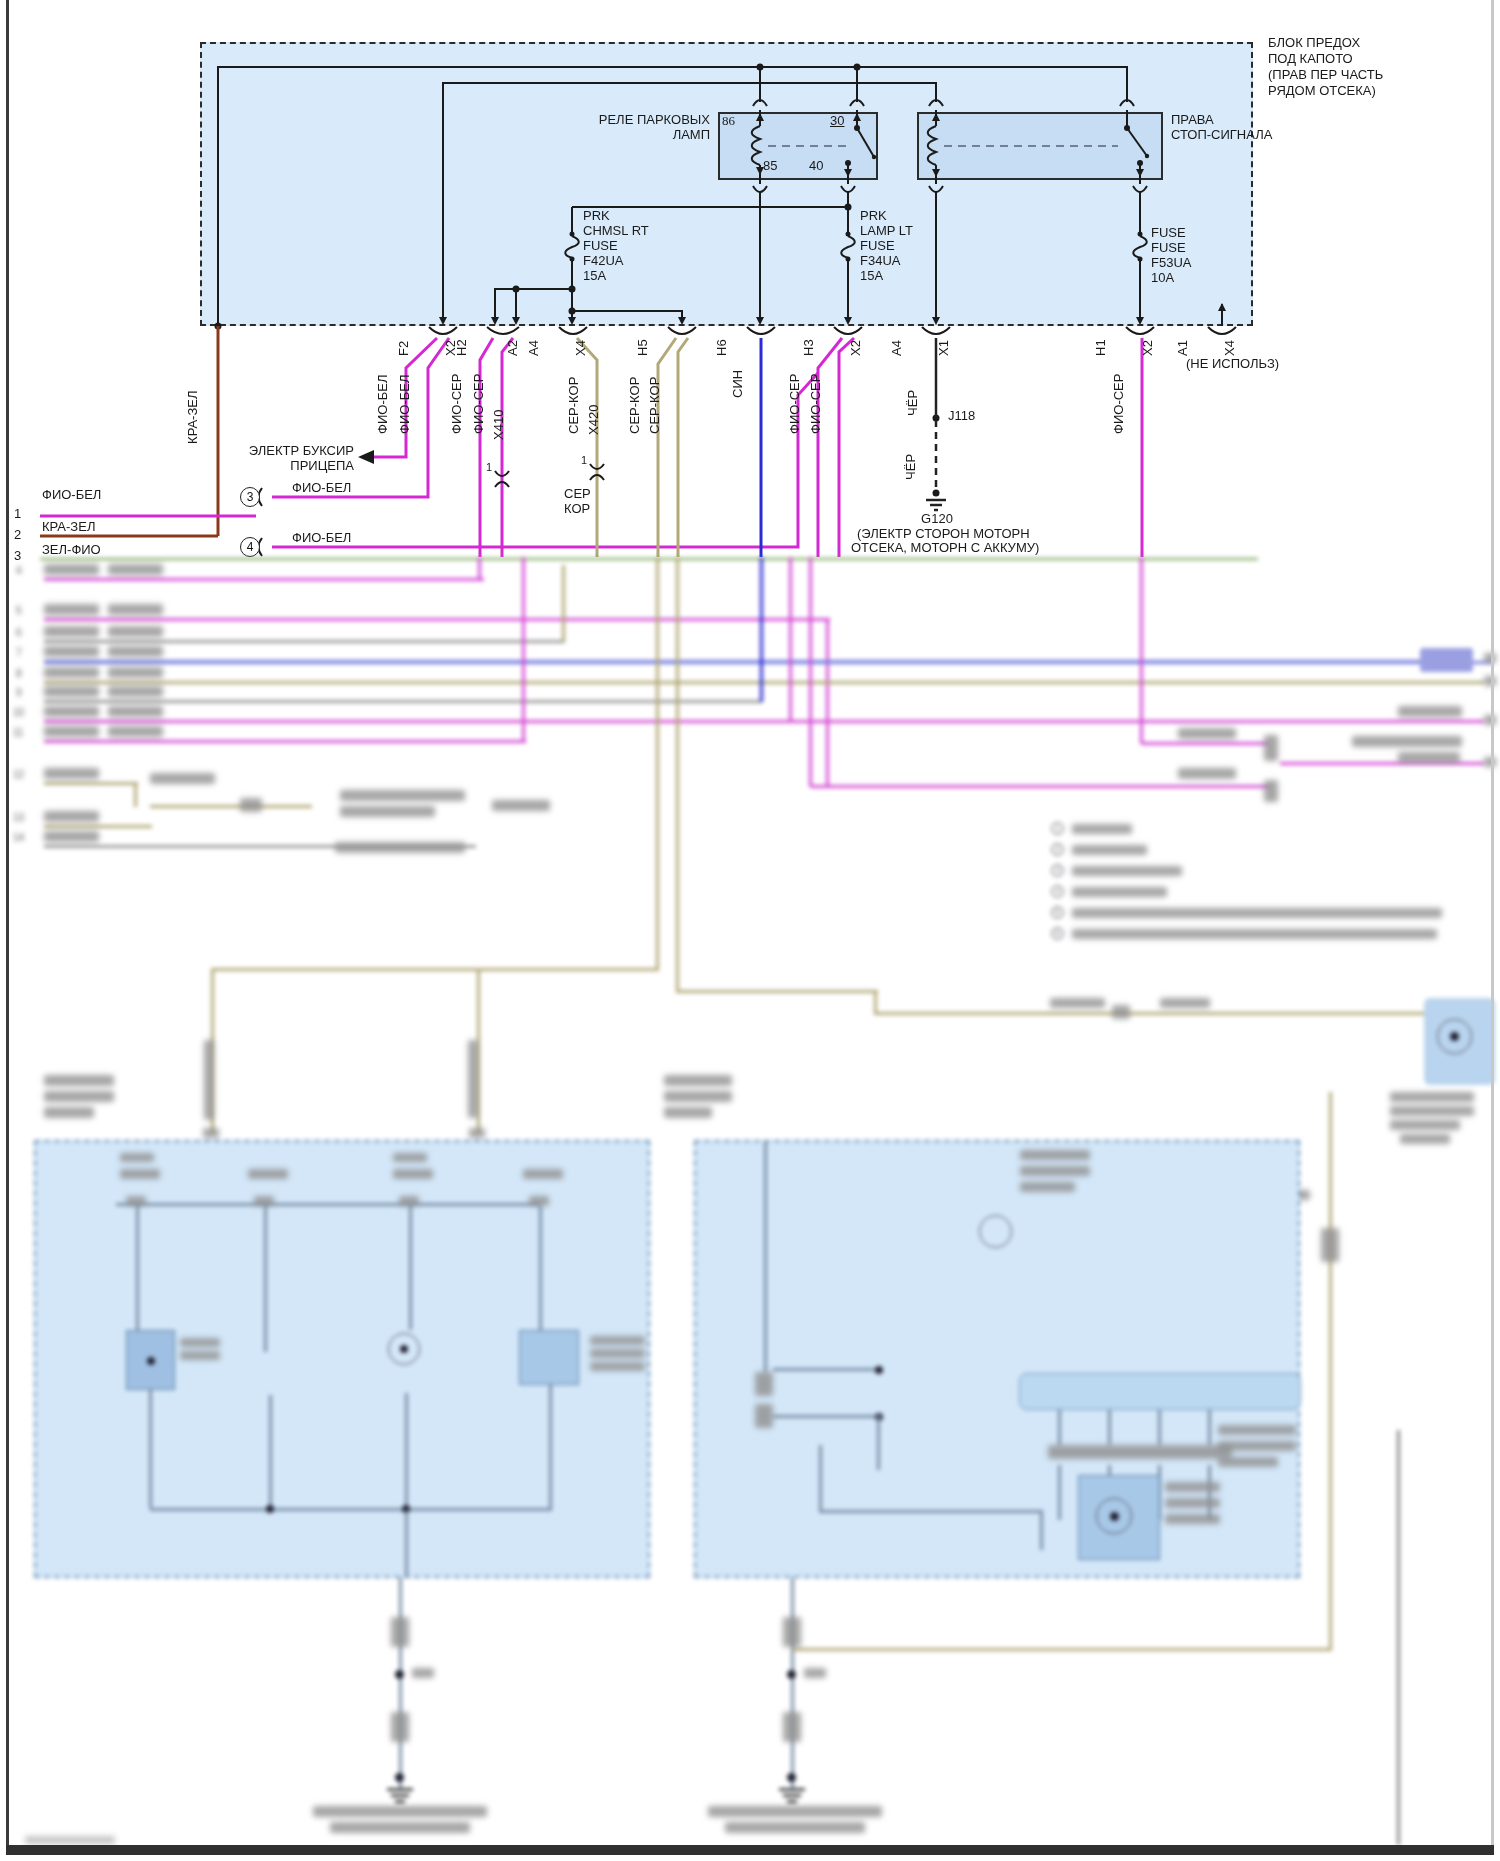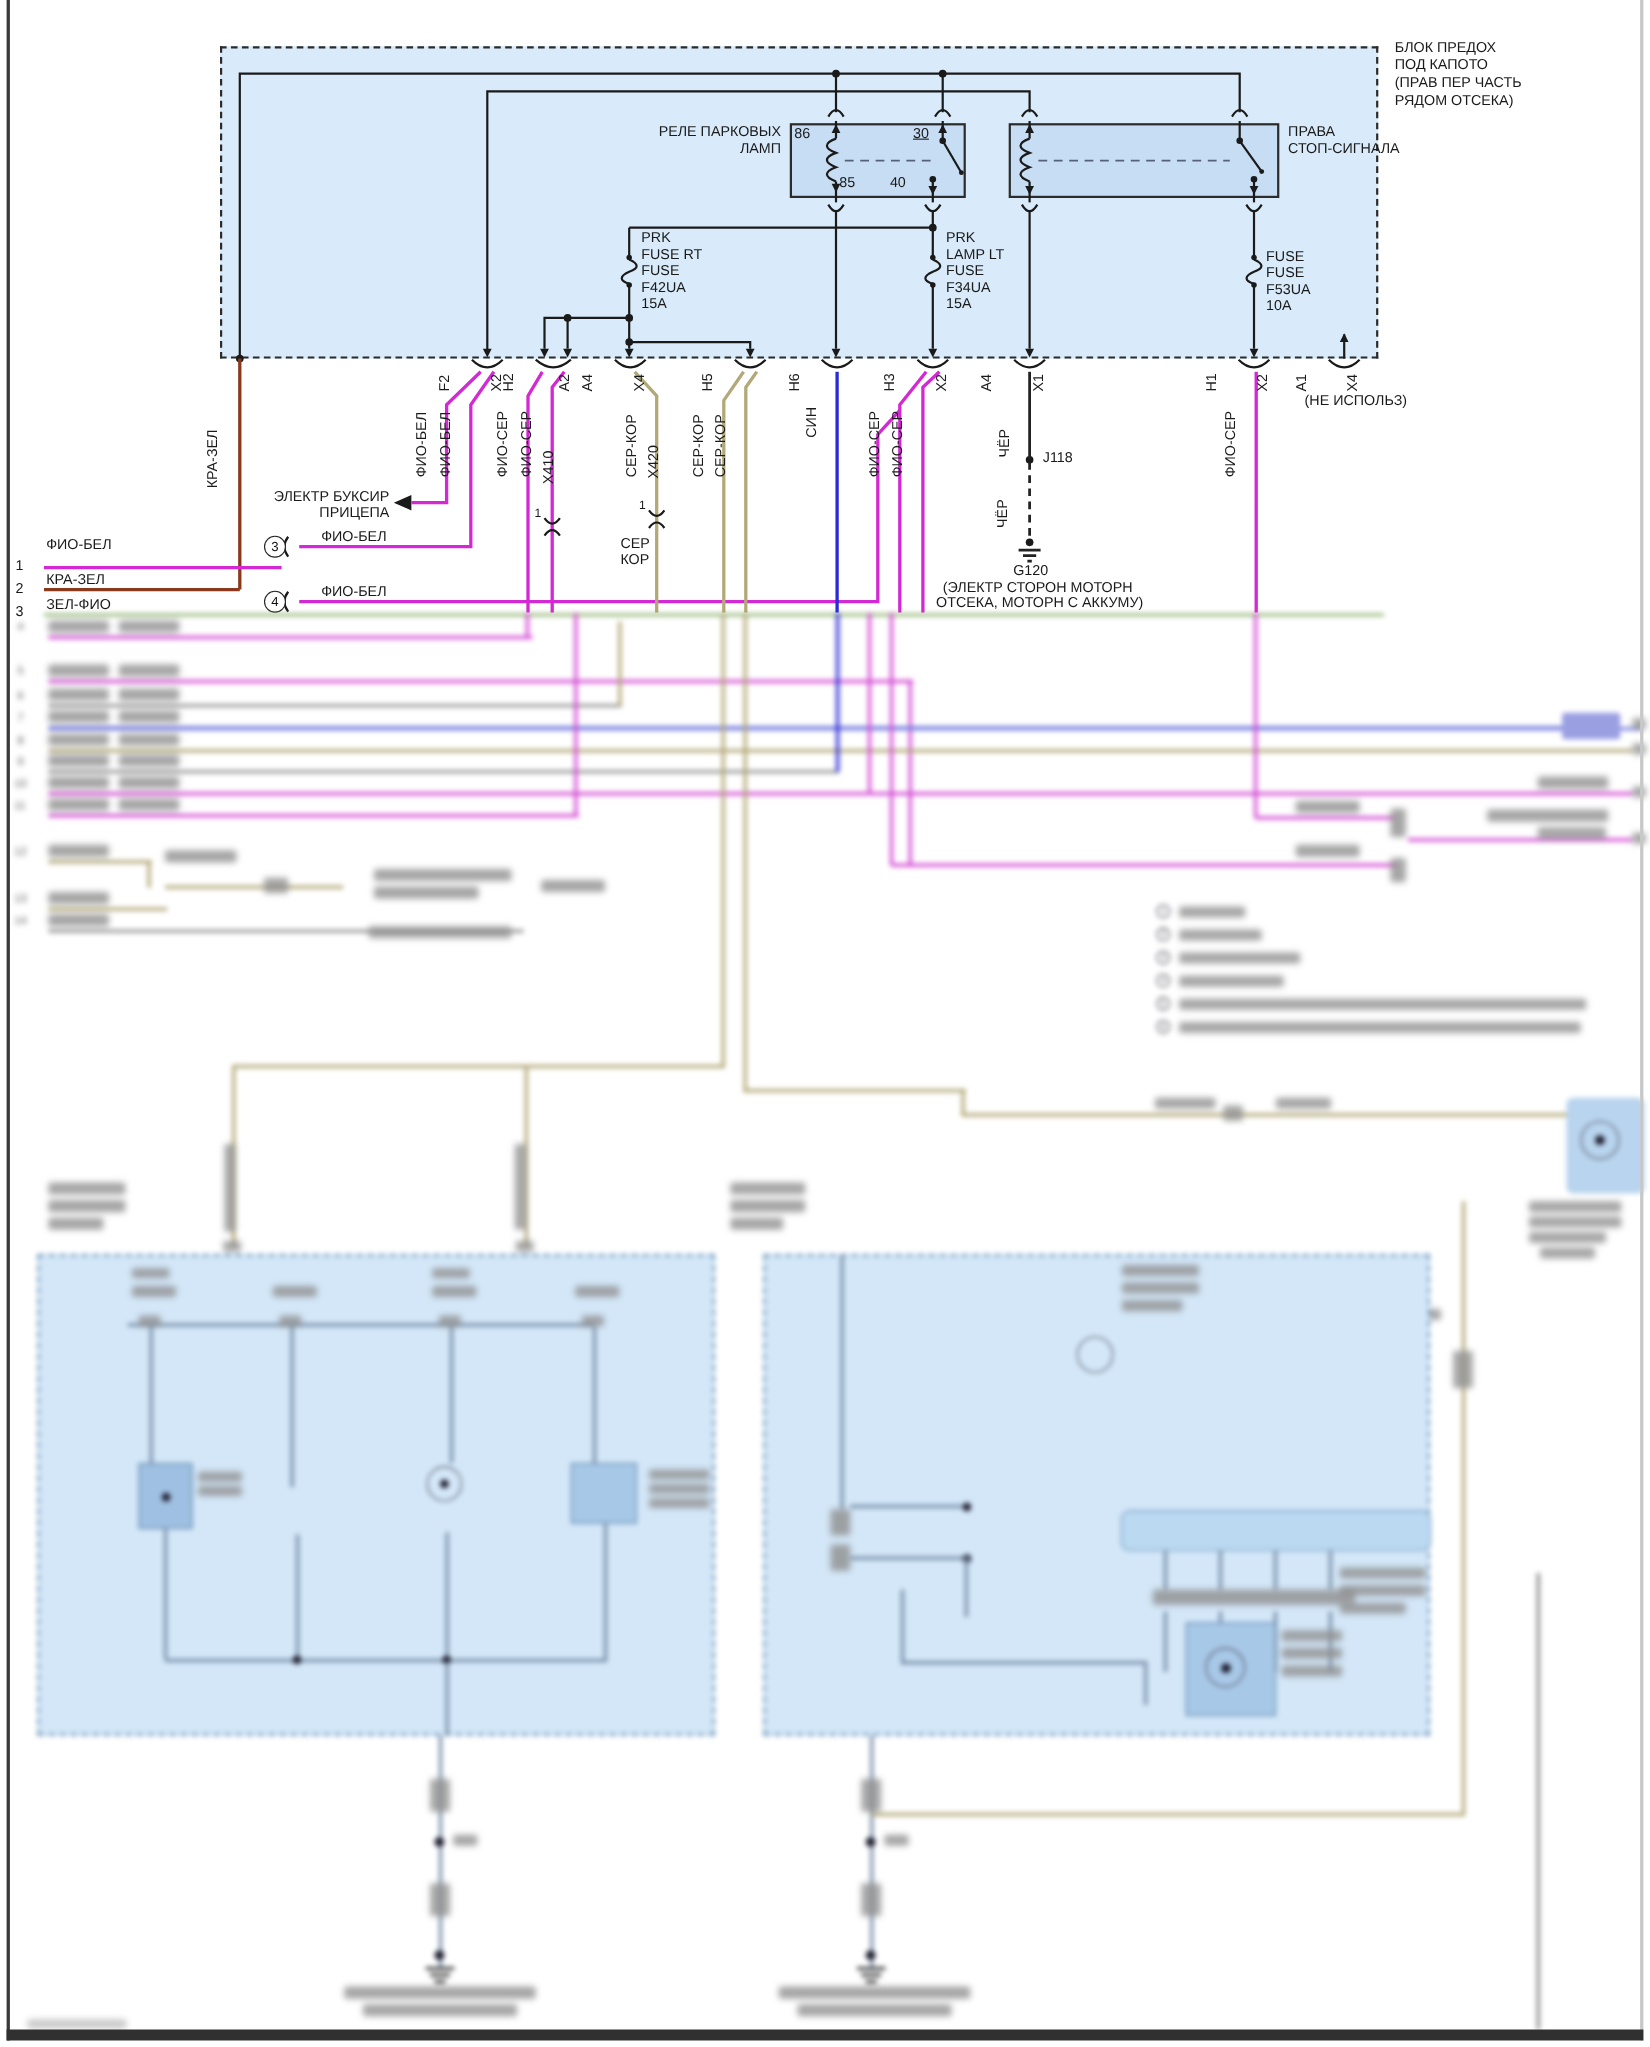--- a/index.html
+++ b/index.html
@@ -199,27 +199,27 @@
   <span class="t" style="left:1268px;top:36px;">БЛОК ПРЕДОХ</span>
   <span class="t" style="left:1268px;top:52px;">ПОД КАПОТО</span>
   <span class="t" style="left:1268px;top:68px;">(ПРАВ ПЕР ЧАСТЬ</span>
   <span class="t" style="left:1268px;top:84px;">РЯДОМ ОТСЕКА)</span>
 
   <span class="t ra" style="left:590px;top:113px;width:120px;">РЕЛЕ ПАРКОВЫХ</span>
   <span class="t ra" style="left:590px;top:128px;width:120px;">ЛАМП</span>
   <span class="t" style="left:1171px;top:113px;">ПРАВА</span>
   <span class="t" style="left:1171px;top:128px;">СТОП-СИГНАЛА</span>
 
-  <span class="t" style="left:722px;top:114px;">86</span>
+  <span class="t" style="left:722px;top:114px;font-family:Liberation Serif, serif;">86</span>
   <span class="t" style="left:830px;top:114px;text-decoration:underline;">30</span>
   <span class="t" style="left:722px;top:159px;margin-left:41px;">85</span>
   <span class="t" style="left:809px;top:159px;">40</span>
 
   <span class="t" style="left:583px;top:209px;">PRK</span>
-  <span class="t" style="left:583px;top:224px;">FUSE RT</span>
+  <span class="t" style="left:583px;top:224px;">CHMSL RT</span>
   <span class="t" style="left:583px;top:239px;">FUSE</span>
   <span class="t" style="left:583px;top:254px;">F42UA</span>
   <span class="t" style="left:583px;top:269px;">15A</span>
   <span class="t" style="left:860px;top:209px;">PRK</span>
   <span class="t" style="left:860px;top:224px;">LAMP LT</span>
   <span class="t" style="left:860px;top:239px;">FUSE</span>
   <span class="t" style="left:860px;top:254px;">F34UA</span>
   <span class="t" style="left:860px;top:269px;">15A</span>
   <span class="t" style="left:1151px;top:226px;">FUSE</span>
   <span class="t" style="left:1151px;top:241px;">FUSE</span>

